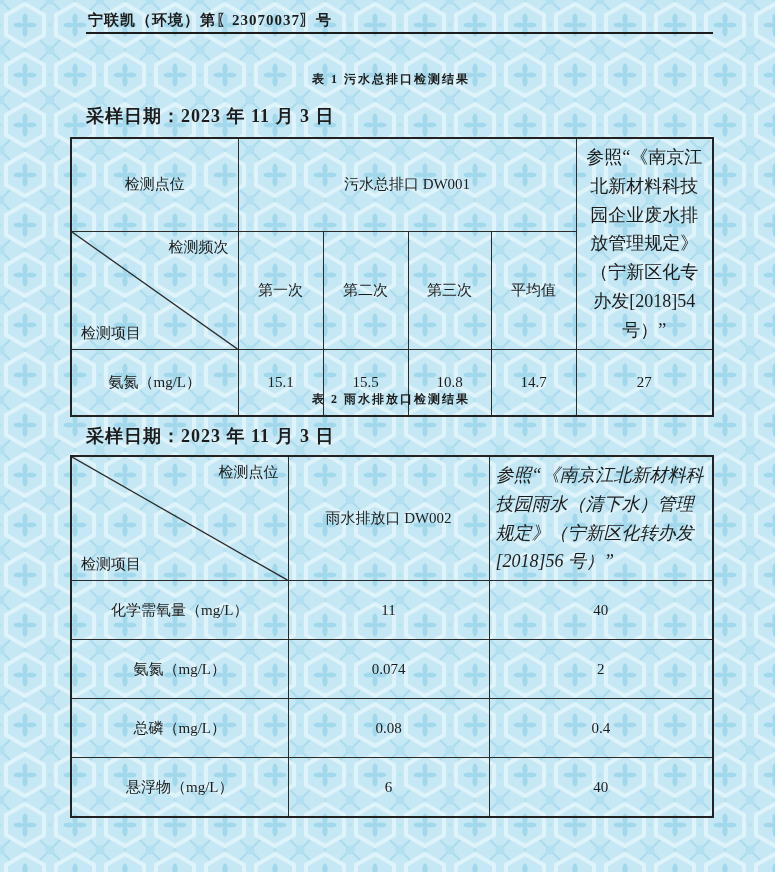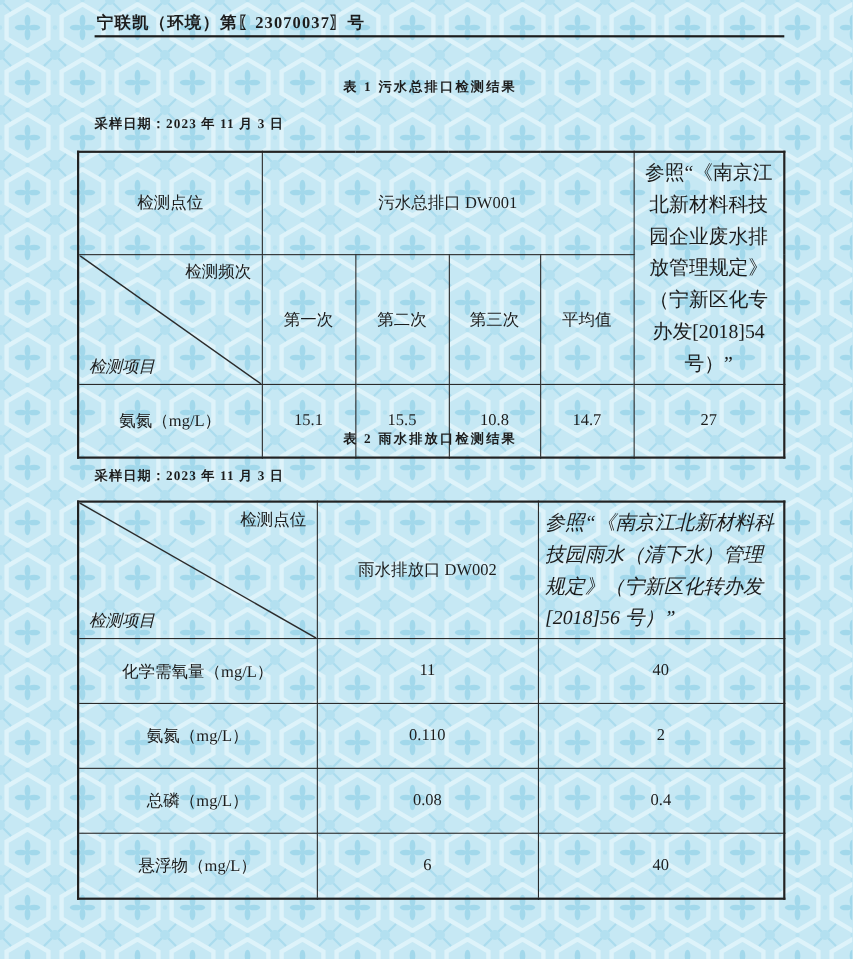--- a/index.html
+++ b/index.html
@@ -12,21 +12,21 @@
   .layer{position:absolute;z-index:1;}
 
   
   .doc-number{left:88px;top:11px;font-size:15px;letter-spacing:1px;font-weight:bold;}
   .doc-rule{left:86px;top:32px;width:627px;height:2px;background:#1d1d1d;}
 
   
   .tbl-title{left:70px;width:642px;text-align:center;font-size:12px;font-weight:bold;letter-spacing:2px;}
   .t1-title{top:71px;}
   .t2-title{top:391px;}
-  .sample-date{left:86px;font-size:12px;font-weight:bold;letter-spacing:1px;}
+  .sample-date{left:86px;font-size:18px;font-weight:bold;letter-spacing:1px;}
   .d1{top:104px;}
   .d2{top:424px;}
 
   
   table{border-collapse:collapse;table-layout:fixed;background:transparent;}
   td{border:1.5px solid #2b2b2b;text-align:center;vertical-align:middle;
      font-size:15px;padding:2px 4px;overflow:hidden;}
   .tbl{position:absolute;z-index:1;}
   #table1{left:70px;top:137px;width:642px;border:2px solid #222;}
   #table2{left:70px;top:455px;width:642px;border:2px solid #222;}
@@ -37,21 +37,21 @@
   #table2 tr.dr td{height:54px;}
   td.ref{font-size:18px;line-height:1.6;padding:4px 6px;}
   #table1 td.ref{text-align:center;}
   #table2 td.ref{text-align:left;font-style:italic;}
 
   
   td.diag{position:relative;padding:0;margin-left:14px;}
   td.diag .diag-wrap{position:absolute;left:0;top:0;width:100%;height:100%;}
   td.diag svg{position:absolute;left:0;top:0;width:100%;height:100%;display:block;}
   td.diag .lbl-tr{position:absolute;top:6px;right:9px;font-size:15px;}
-  td.diag .lbl-bl{position:absolute;bottom:6px;left:9px;font-size:15px;font-style:italic;}
+  td.diag .lbl-bl{position:absolute;bottom:6px;left:9px;font-size:15px;}
 </style>
 </head>
 <body>
 
 <svg class="bg-svg" width="775" height="872" aria-hidden="true">
   <defs>
     <pattern id="damask" width="50" height="50" patternUnits="userSpaceOnUse">
       <rect width="50" height="50" fill="#c6e8f4"></rect>
       <path d="M25 4 L44 15 V35 L25 46 L6 35 V15 Z" fill="none" stroke="#def3fa" stroke-width="4"></path>
       <path d="M0 0 L10 10 M50 0 L40 10 M0 50 L10 40 M50 50 L40 40" stroke="#abdcee" stroke-width="2" fill="none"></path>
@@ -149,21 +149,21 @@
       <td>雨水排放口 DW002</td>
       <td class="ref">参照“《南京江北新材料科技园雨水（清下水）管理规定》（宁新区化转办发[2018]56 号）”</td>
     </tr>
     <tr class="dr">
       <td>化学需氧量（mg/L）</td>
       <td>11</td>
       <td>40</td>
     </tr>
     <tr class="dr">
       <td>氨氮（mg/L）</td>
-      <td>0.110</td>
+      <td>0.074</td>
       <td>2</td>
     </tr>
     <tr class="dr">
       <td>总磷（mg/L）</td>
       <td>0.08</td>
       <td>0.4</td>
     </tr>
     <tr class="dr">
       <td>悬浮物（mg/L）</td>
       <td>6</td>

